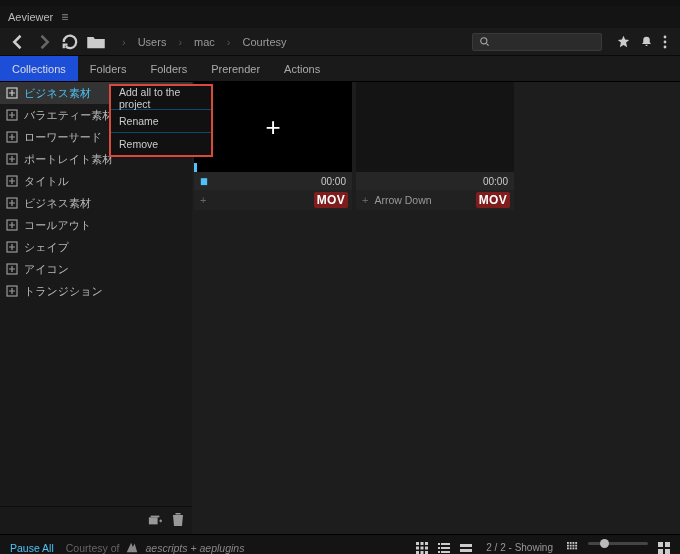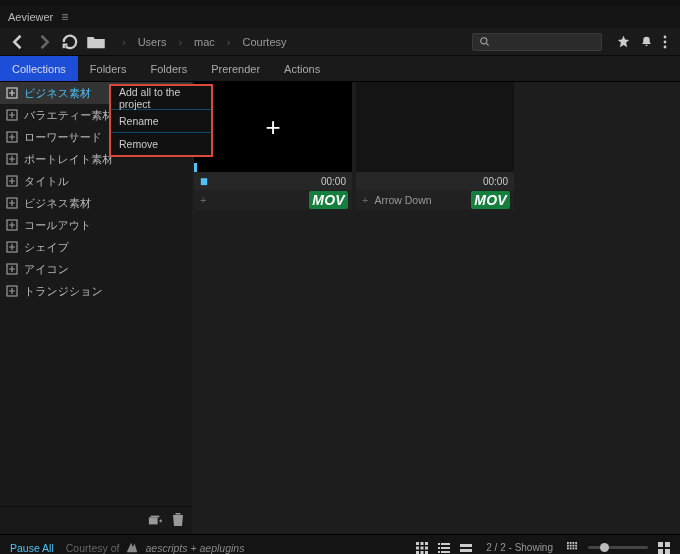--- a/index.html
+++ b/index.html
@@ -32,29 +32,29 @@
 .thumbs { flex:1; position: relative; }
 .thumb { position: absolute; width: 158px; }
 .thumb .preview { width: 158px; height: 90px; background: #000; display:flex; align-items:center; justify-content:center; position:relative;}
 .thumb .preview.dark { background: #141414; }
 .thumb .plus { color: #fff; font-size: 26px; font-weight: 300; }
 .thumb .marker { position:absolute; left:0; bottom:-1px; width:3px; height:10px; background:#4fc3f7;}
 .thumb .timebar { height: 18px; background: #262626; display:flex; align-items:center; justify-content:flex-end; padding-right:6px; font-size:10px; color:#ccc; position:relative;}
 .thumb .pause-ic { position:absolute; left:6px; color:#4fc3f7; font-size:9px; letter-spacing:-2px;}
 .thumb .namebar { height: 20px; background: #212121; display:flex; align-items:center; padding: 0 6px; font-size:10.5px; color:#999; position:relative;}
 .thumb .add { color:#666; margin-right:6px; font-size:11px;}
-.badge { position:absolute; right:4px; background:#15803d; color:#fff; font-size:14px; font-weight:bold; padding:1px 3px; border-radius:2px; letter-spacing:0.3px;font-style:italic;}
+.badge { position:absolute; right:4px; background:#7f1d1d; color:#fff; font-size:12px; font-weight:bold; padding:1px 3px; border-radius:2px; letter-spacing:0.3px;}
 .ctx-menu { position: absolute; left: 109px; top: 84px; width: 104px; background: #111; border: 2px solid #d94a3a; z-index: 50; }
 .ctx-item { height: 23px; display: flex; align-items: center; padding: 0 8px; font-size: 10.5px; color: #ccc; cursor: pointer; border-top: 1px solid #0c4a6e; }
 .ctx-item:first-child { border-top: none; }
 .statusbar { height: 26px; background: #141414; border-top: 1px solid #000; display:flex; align-items:center; padding: 0 10px; font-size:10.5px; }
 .statusbar .pause-all { color:#4fc3f7; cursor:pointer; }
 .statusbar .courtesy { color:#666; margin-left:12px; }
 .statusbar .brand { color:#888; margin-left:6px; font-style:italic;}
-.view-controls { display:flex; align-items:center; gap:10px; color:#aaa;}
+.view-controls { display:flex; align-items:flex-start; gap:10px; color:#aaa;}
 .view-controls .ic { cursor:pointer; display:flex; align-items:center; justify-content:center;}
 .view-controls .count { color:#999; font-size:10px; margin: 0 4px;}
 .slider-track { width: 60px; height: 3px; background:#444; border-radius:2px; position:relative;}
 .slider-thumb { position:absolute; left: 12px; top:-3px; width:9px; height:9px; background:#bbb; border-radius:50%;}
 </style>
 </head>
 <body>
 
 <div class="titlebar">
   <span>Aeviewer</span>

